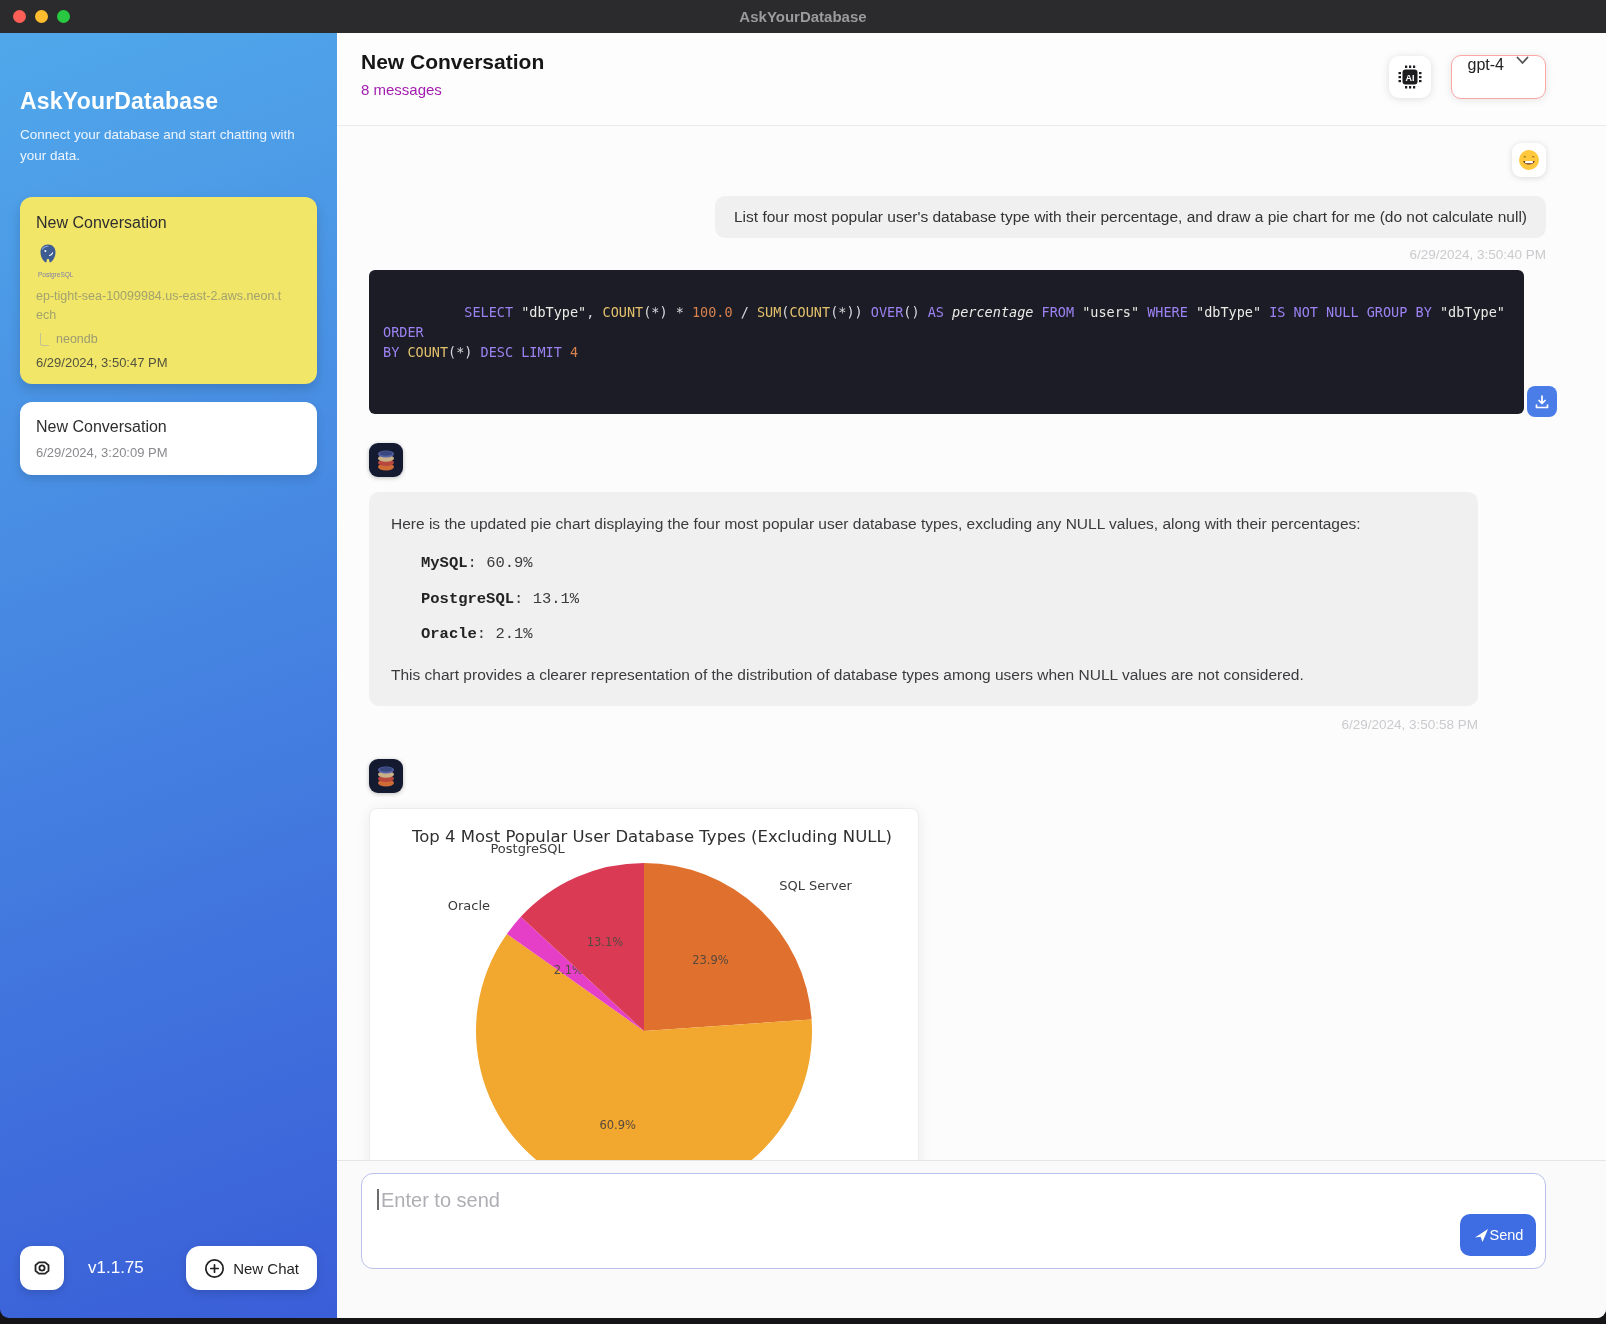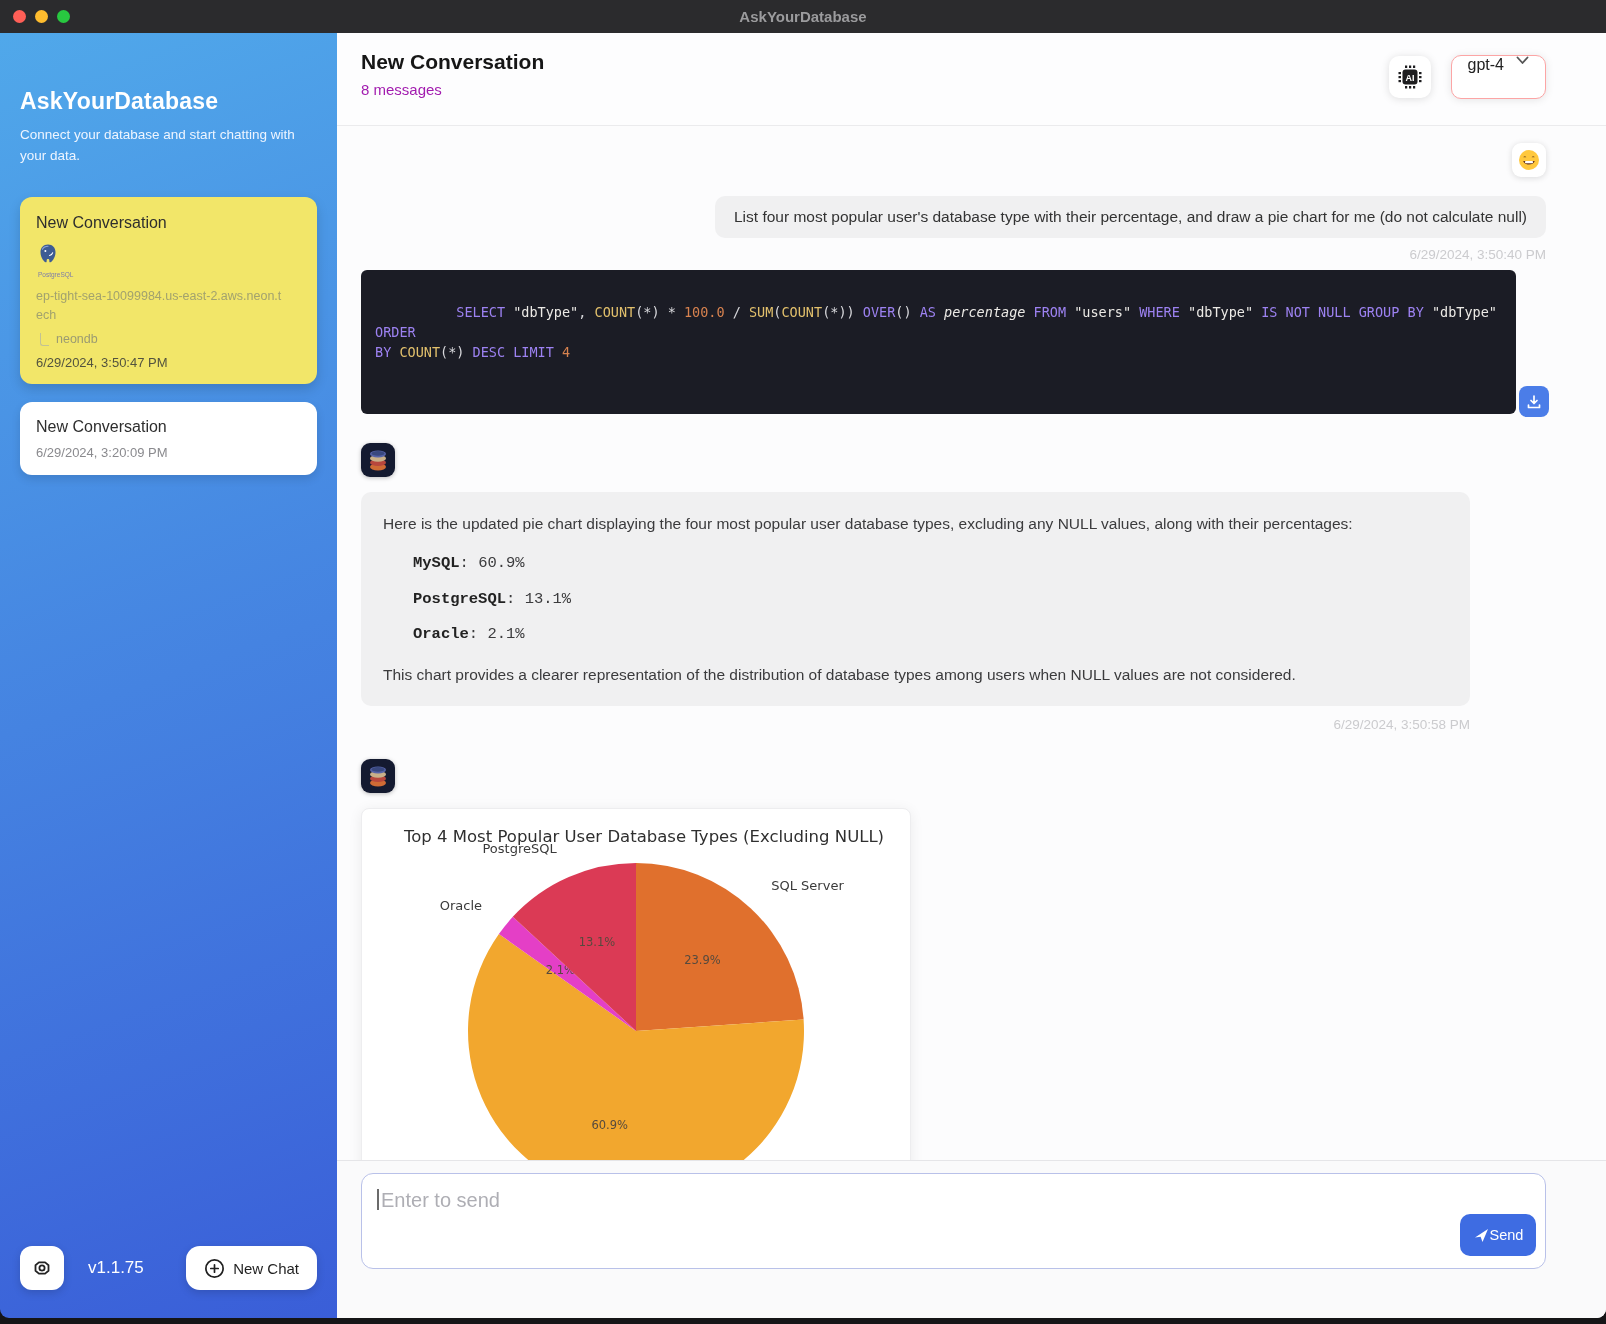--- a/index.html
+++ b/index.html
@@ -53,21 +53,21 @@
   .header { height:93px; flex:none; padding:17px 24px 0; position:relative; border-bottom:1px solid #ebebed; background:#FDFDFE; }
   .header-title { font-size:21px; font-weight:bold; color:#161616; }
   .header-sub { font-size:15px; color:#a21caf; margin-top:7px; }
   .header-right { position:absolute; right:60px; top:22px; display:flex; align-items:center; gap:20px; }
   .ai-btn { width:42px; height:42px; background:#fff; border:none; border-radius:10px; cursor:pointer;
     display:flex; align-items:center; justify-content:center; box-shadow:0 1px 8px rgba(0,0,0,.13); }
   .model-select { height:44px; background:#fff; border:1px solid #fca5a5; border-radius:10px; cursor:pointer;
     padding:0 16px; display:flex; gap:12px; box-shadow:0 1px 8px rgba(0,0,0,.10);
     font-size:16px; color:#222; font-family:inherit; }
 
-  .chat { flex:1; min-height:0; overflow:hidden; padding:17px 60px 0 24px; display:flex; flex-direction:column; }
+  .chat { flex:1; min-height:0; overflow:hidden; padding:17px 60px 0 32px; display:flex; flex-direction:column; }
 
   .avatar { width:34px; height:34px; border-radius:9px; display:flex; align-items:center; justify-content:center; }
   .avatar.user { background:#fff; box-shadow:0 1px 6px rgba(0,0,0,.14); }
   .avatar.ai { background:#141a30; box-shadow:0 1px 4px rgba(0,0,0,.25); }
 
   .user-group { align-self:flex-end; display:flex; flex-direction:column; align-items:flex-end; }
   .bubble { background:#F0F0F1; border-radius:10px; }
   .user-bubble { margin-top:19px; padding:12px 19px; font-size:15.5px; color:#333; max-width:1050px; }
   .ts { font-size:13.5px; color:#cbcbce; }
   .user-ts { margin-top:9px; margin-bottom:4px; }

